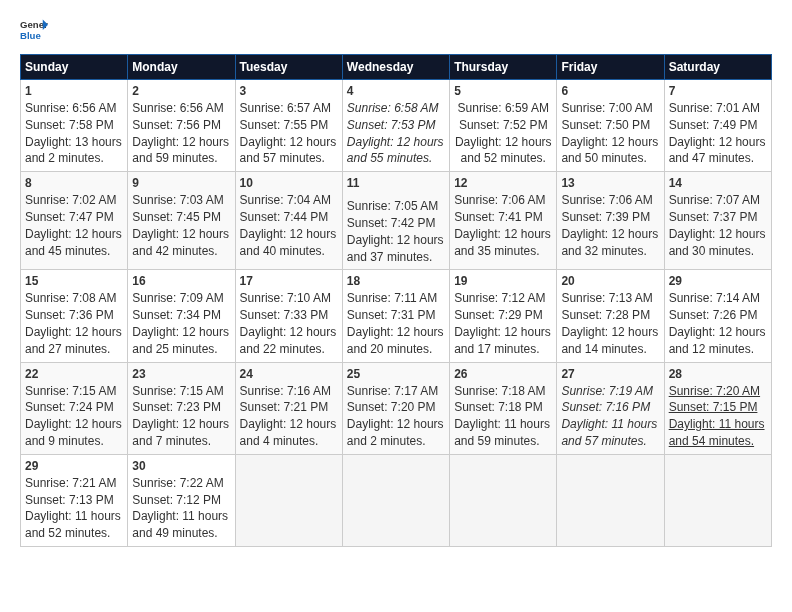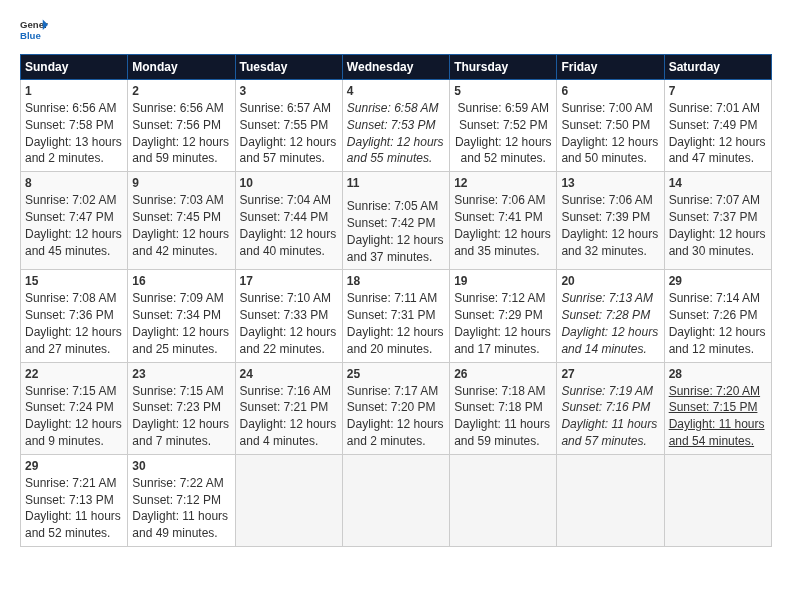--- a/index.html
+++ b/index.html
@@ -246,21 +246,21 @@
           </td>
           <td>
             <span class="day-num">19</span>
             <div class="day-info" style="white-space: pre-line;">Sunrise: 7:12 AM
 Sunset: 7:29 PM
 Daylight: 12 hours
 and 17 minutes.</div>
           </td>
           <td>
             <span class="day-num">20</span>
-            <div class="day-info" style="white-space: pre-line; font-style: italic;">Sunrise: 7:13 AM
+            <div class="day-info" style="white-space: pre-line;">Sunrise: 7:13 AM
 Sunset: 7:28 PM
 Daylight: 12 hours
 and 14 minutes.</div>
           </td>
           <td>
             <span class="day-num">29</span>
             <div class="day-info" style="white-space: pre-line;">Sunrise: 7:14 AM
 Sunset: 7:26 PM
 Daylight: 12 hours
 and 12 minutes.</div>

